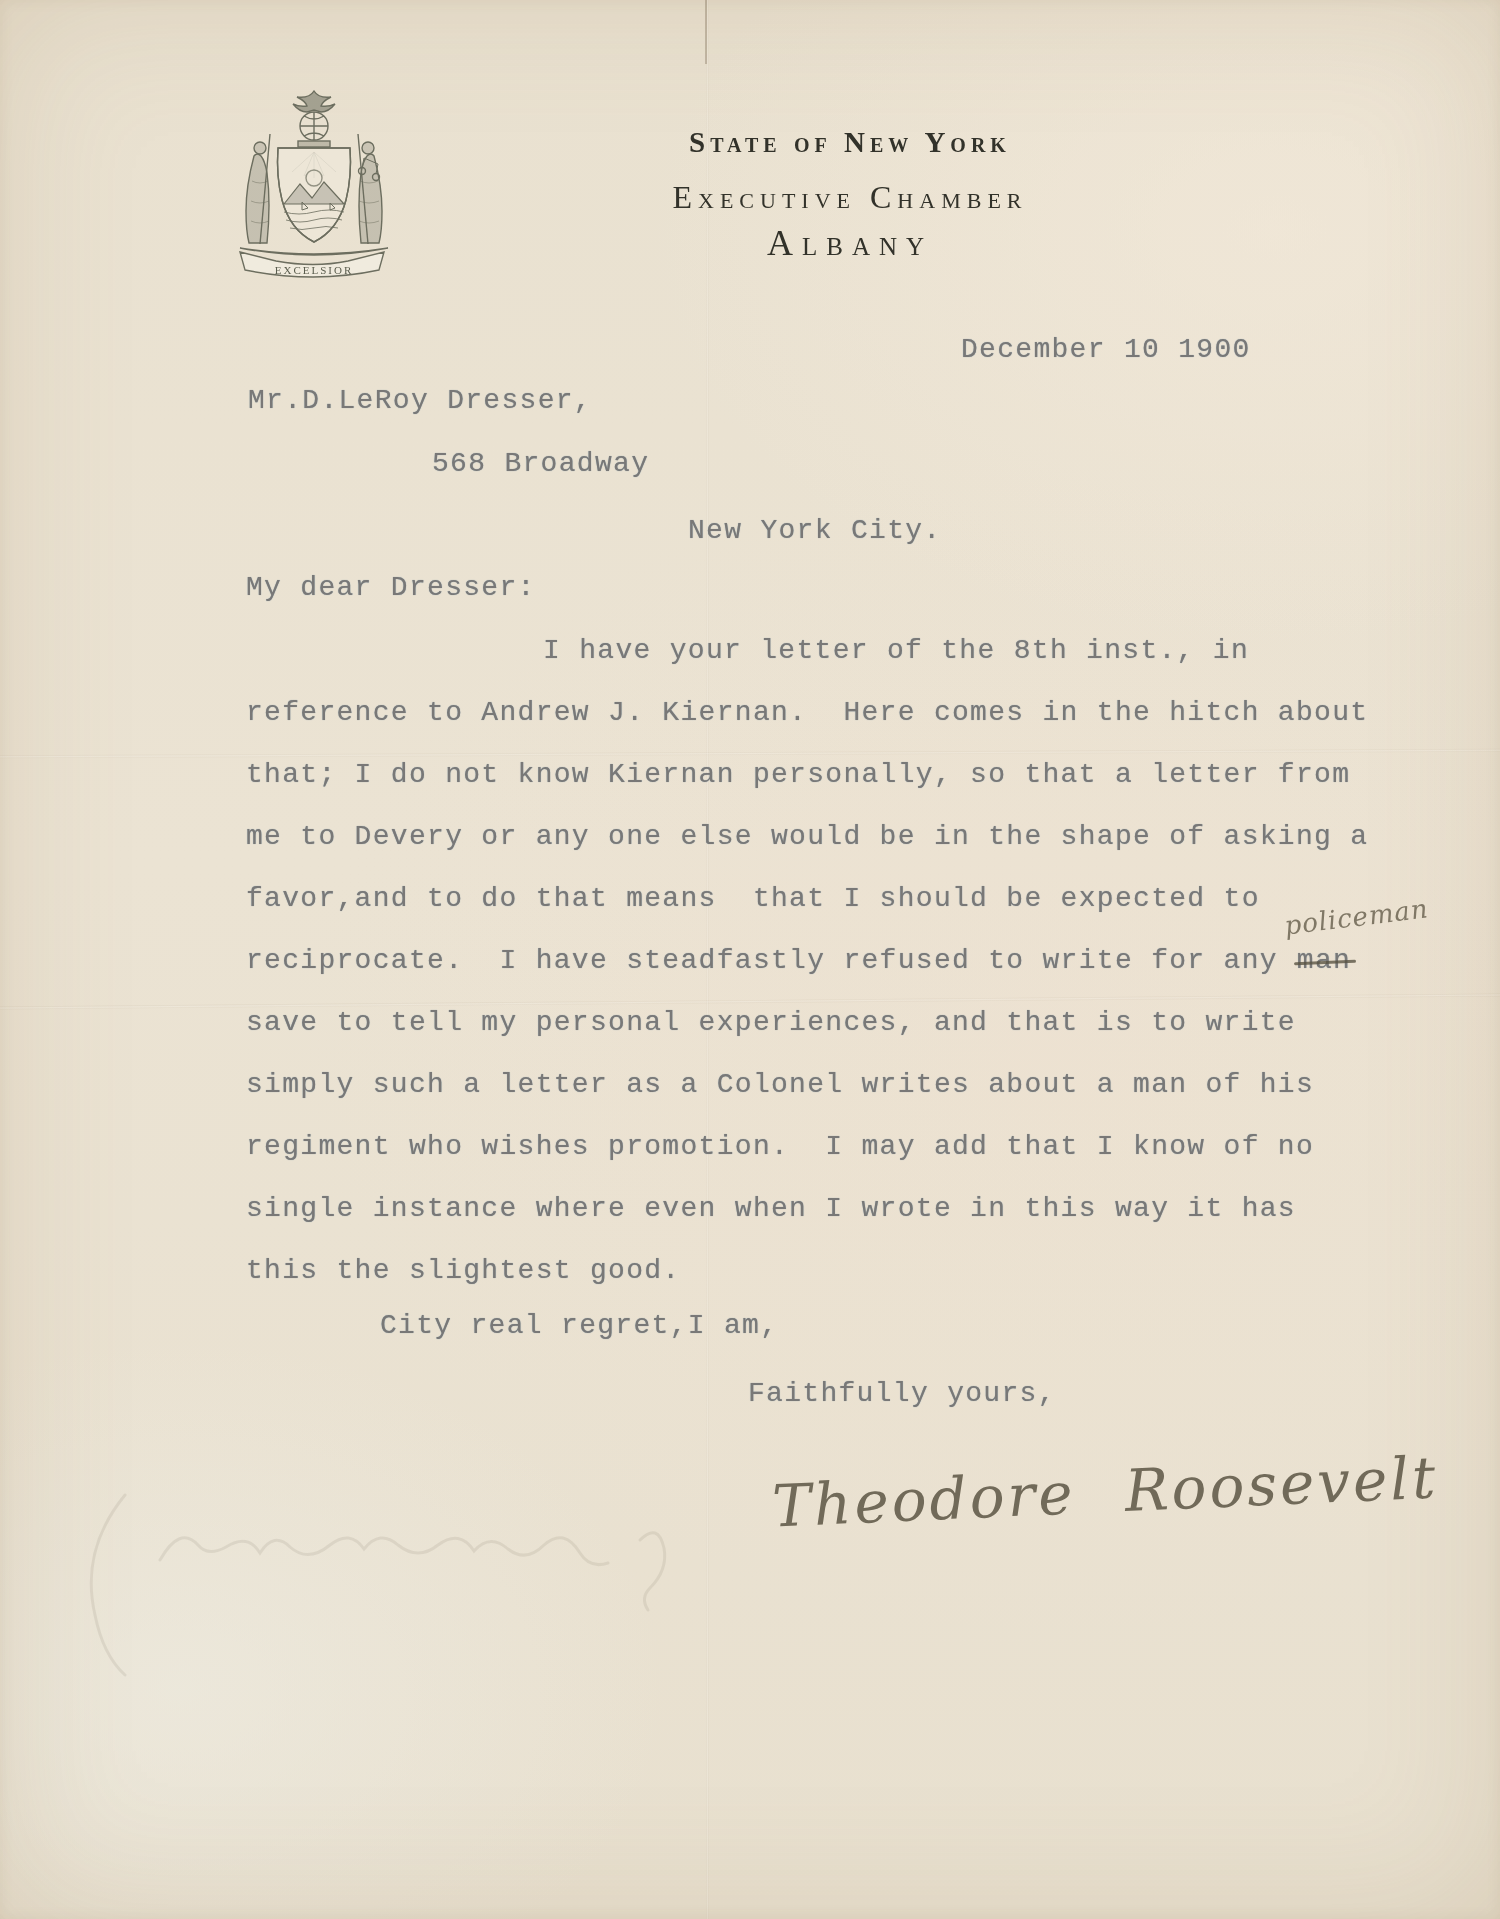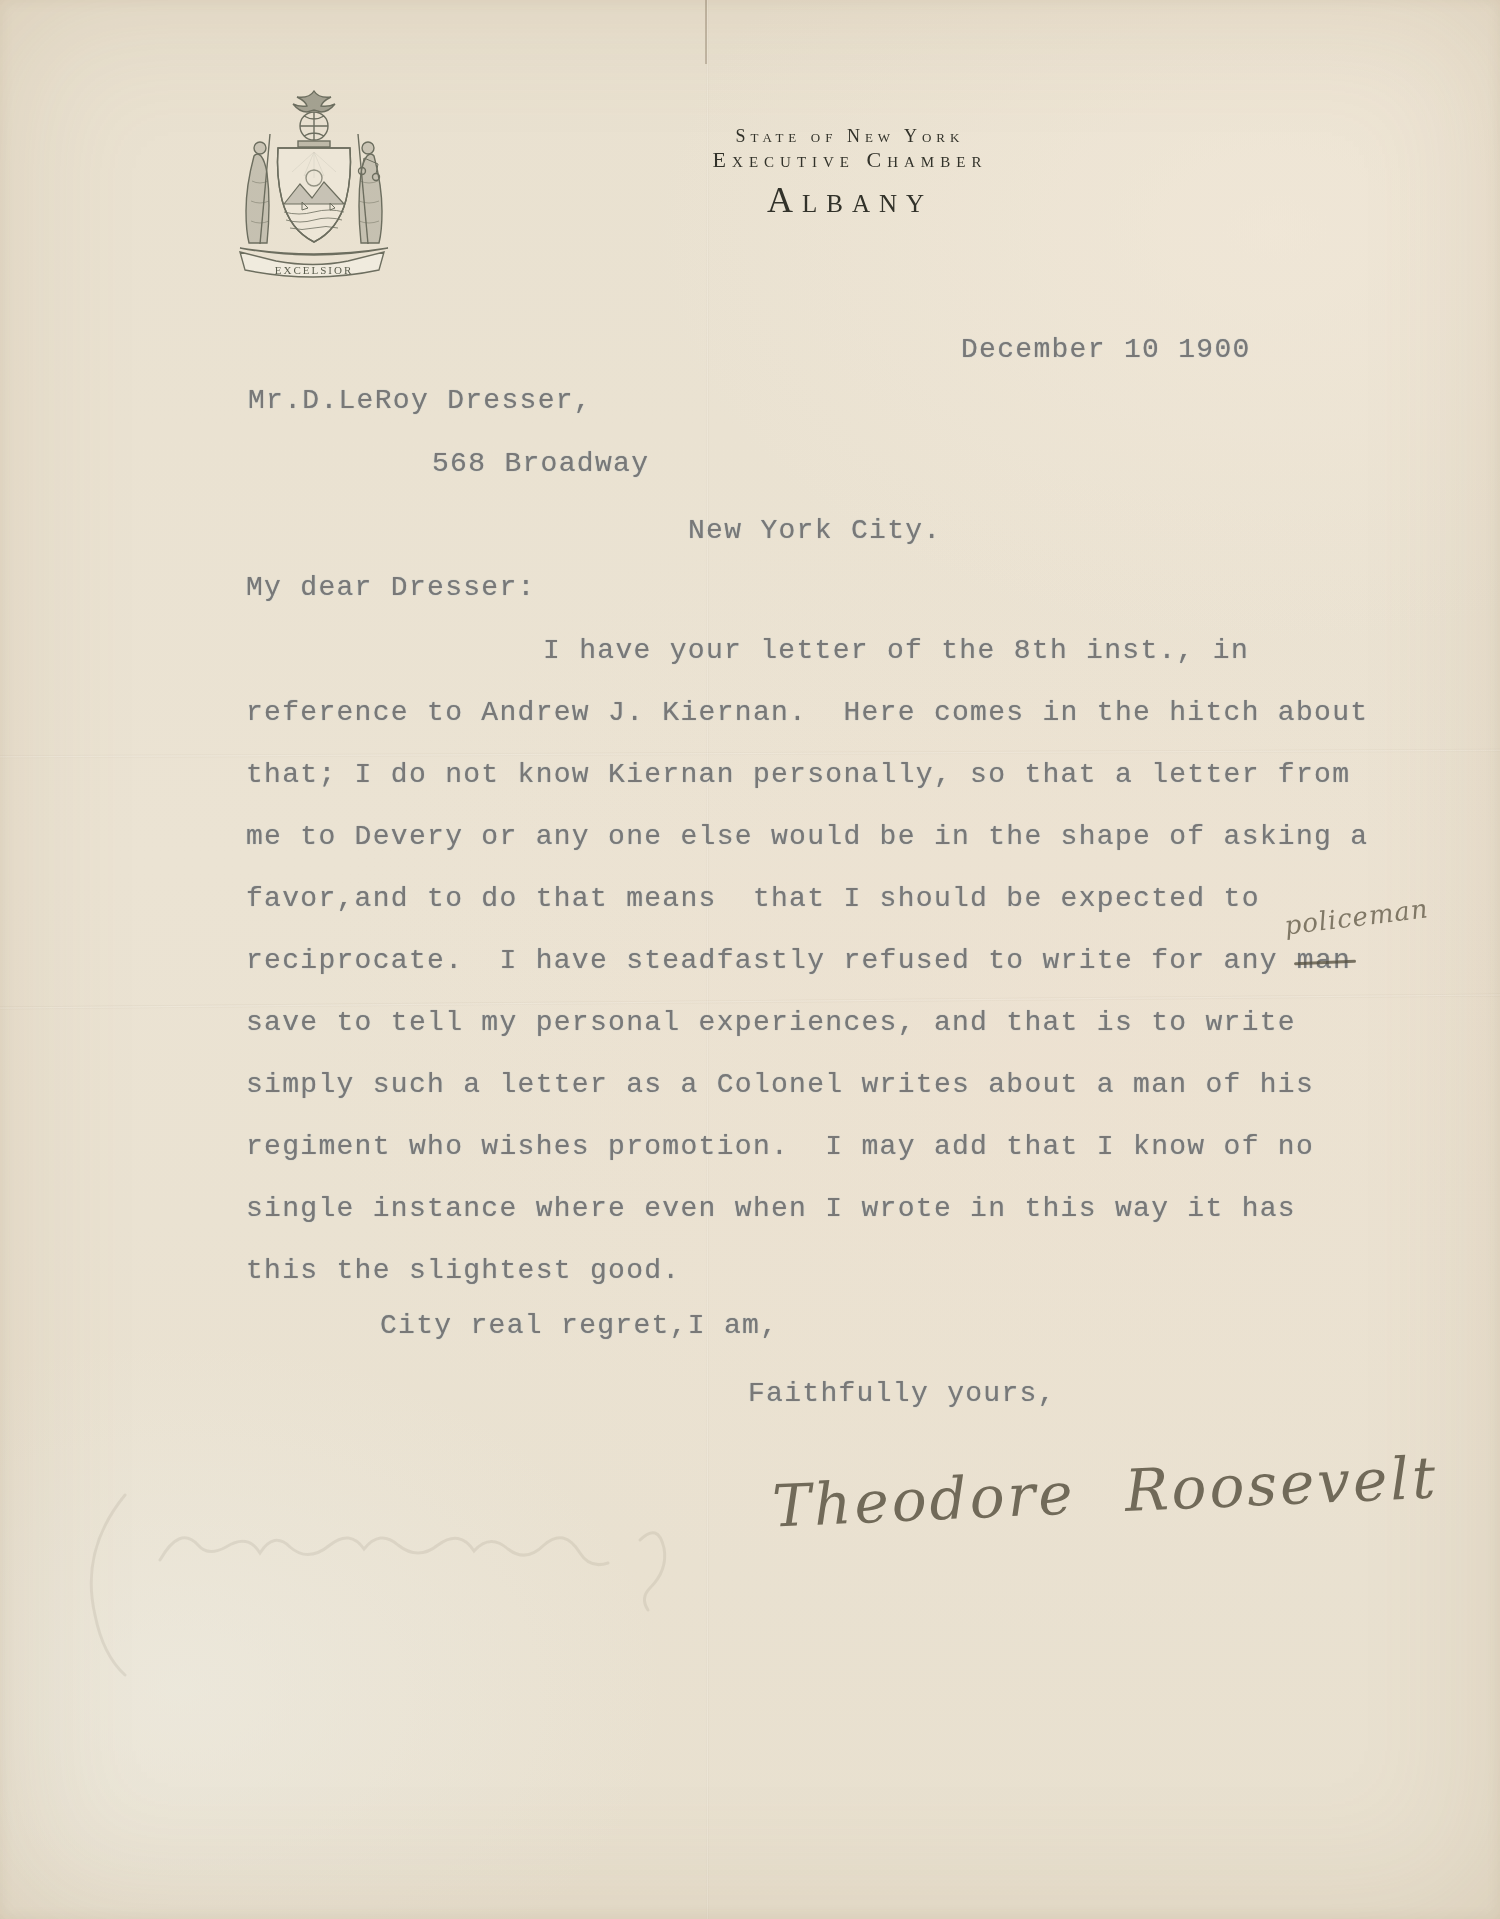--- a/index.html
+++ b/index.html
@@ -25,22 +25,22 @@
   .crease-h1{left:0;top:752px;width:1500px;height:3px;transform:rotate(-.25deg);
     background:linear-gradient(180deg,rgba(120,95,60,.07),rgba(255,255,255,.14),rgba(120,95,60,.05));}
   .crease-h2{left:0;top:1000px;width:1500px;height:3px;transform:rotate(-.5deg);
     background:linear-gradient(180deg,rgba(120,95,60,.08),rgba(255,255,255,.14),rgba(120,95,60,.06));}
 
   
   .seal{position:absolute;left:218px;top:86px;width:192px;height:208px;opacity:.88;}
   .lh-text{position:absolute;left:540px;top:126px;width:620px;text-align:center;
     font-family:"Liberation Serif","DejaVu Serif",serif;color:#32322a;}
   .lh-line{font-variant:small-caps;white-space:nowrap;}
-  .lh-state{font-size:18px;letter-spacing:5px;}
-  .lh-chamber{font-size:22px;letter-spacing:6px;margin-top:0;}
+  .lh-state{font-size:29px;letter-spacing:5px;font-weight:bold;}
+  .lh-chamber{font-size:32px;letter-spacing:6px;margin-top:20px;}
   .lh-city{font-size:36px;letter-spacing:9px;margin-top:6px;}
 
   
   .typed{position:absolute;white-space:pre;font-size:28px;letter-spacing:1.3px;
     color:#737373;text-shadow:0 0 1px rgba(61,107,143,.55);opacity:.95;}
   .struck{position:relative;display:inline-block;margin-left:19px;}
   .struck::after{content:"";position:absolute;left:-3px;right:-5px;top:52%;height:3px;
     background:rgba(80,74,58,.78);transform:rotate(-2.5deg);border-radius:2px;}
 
   

